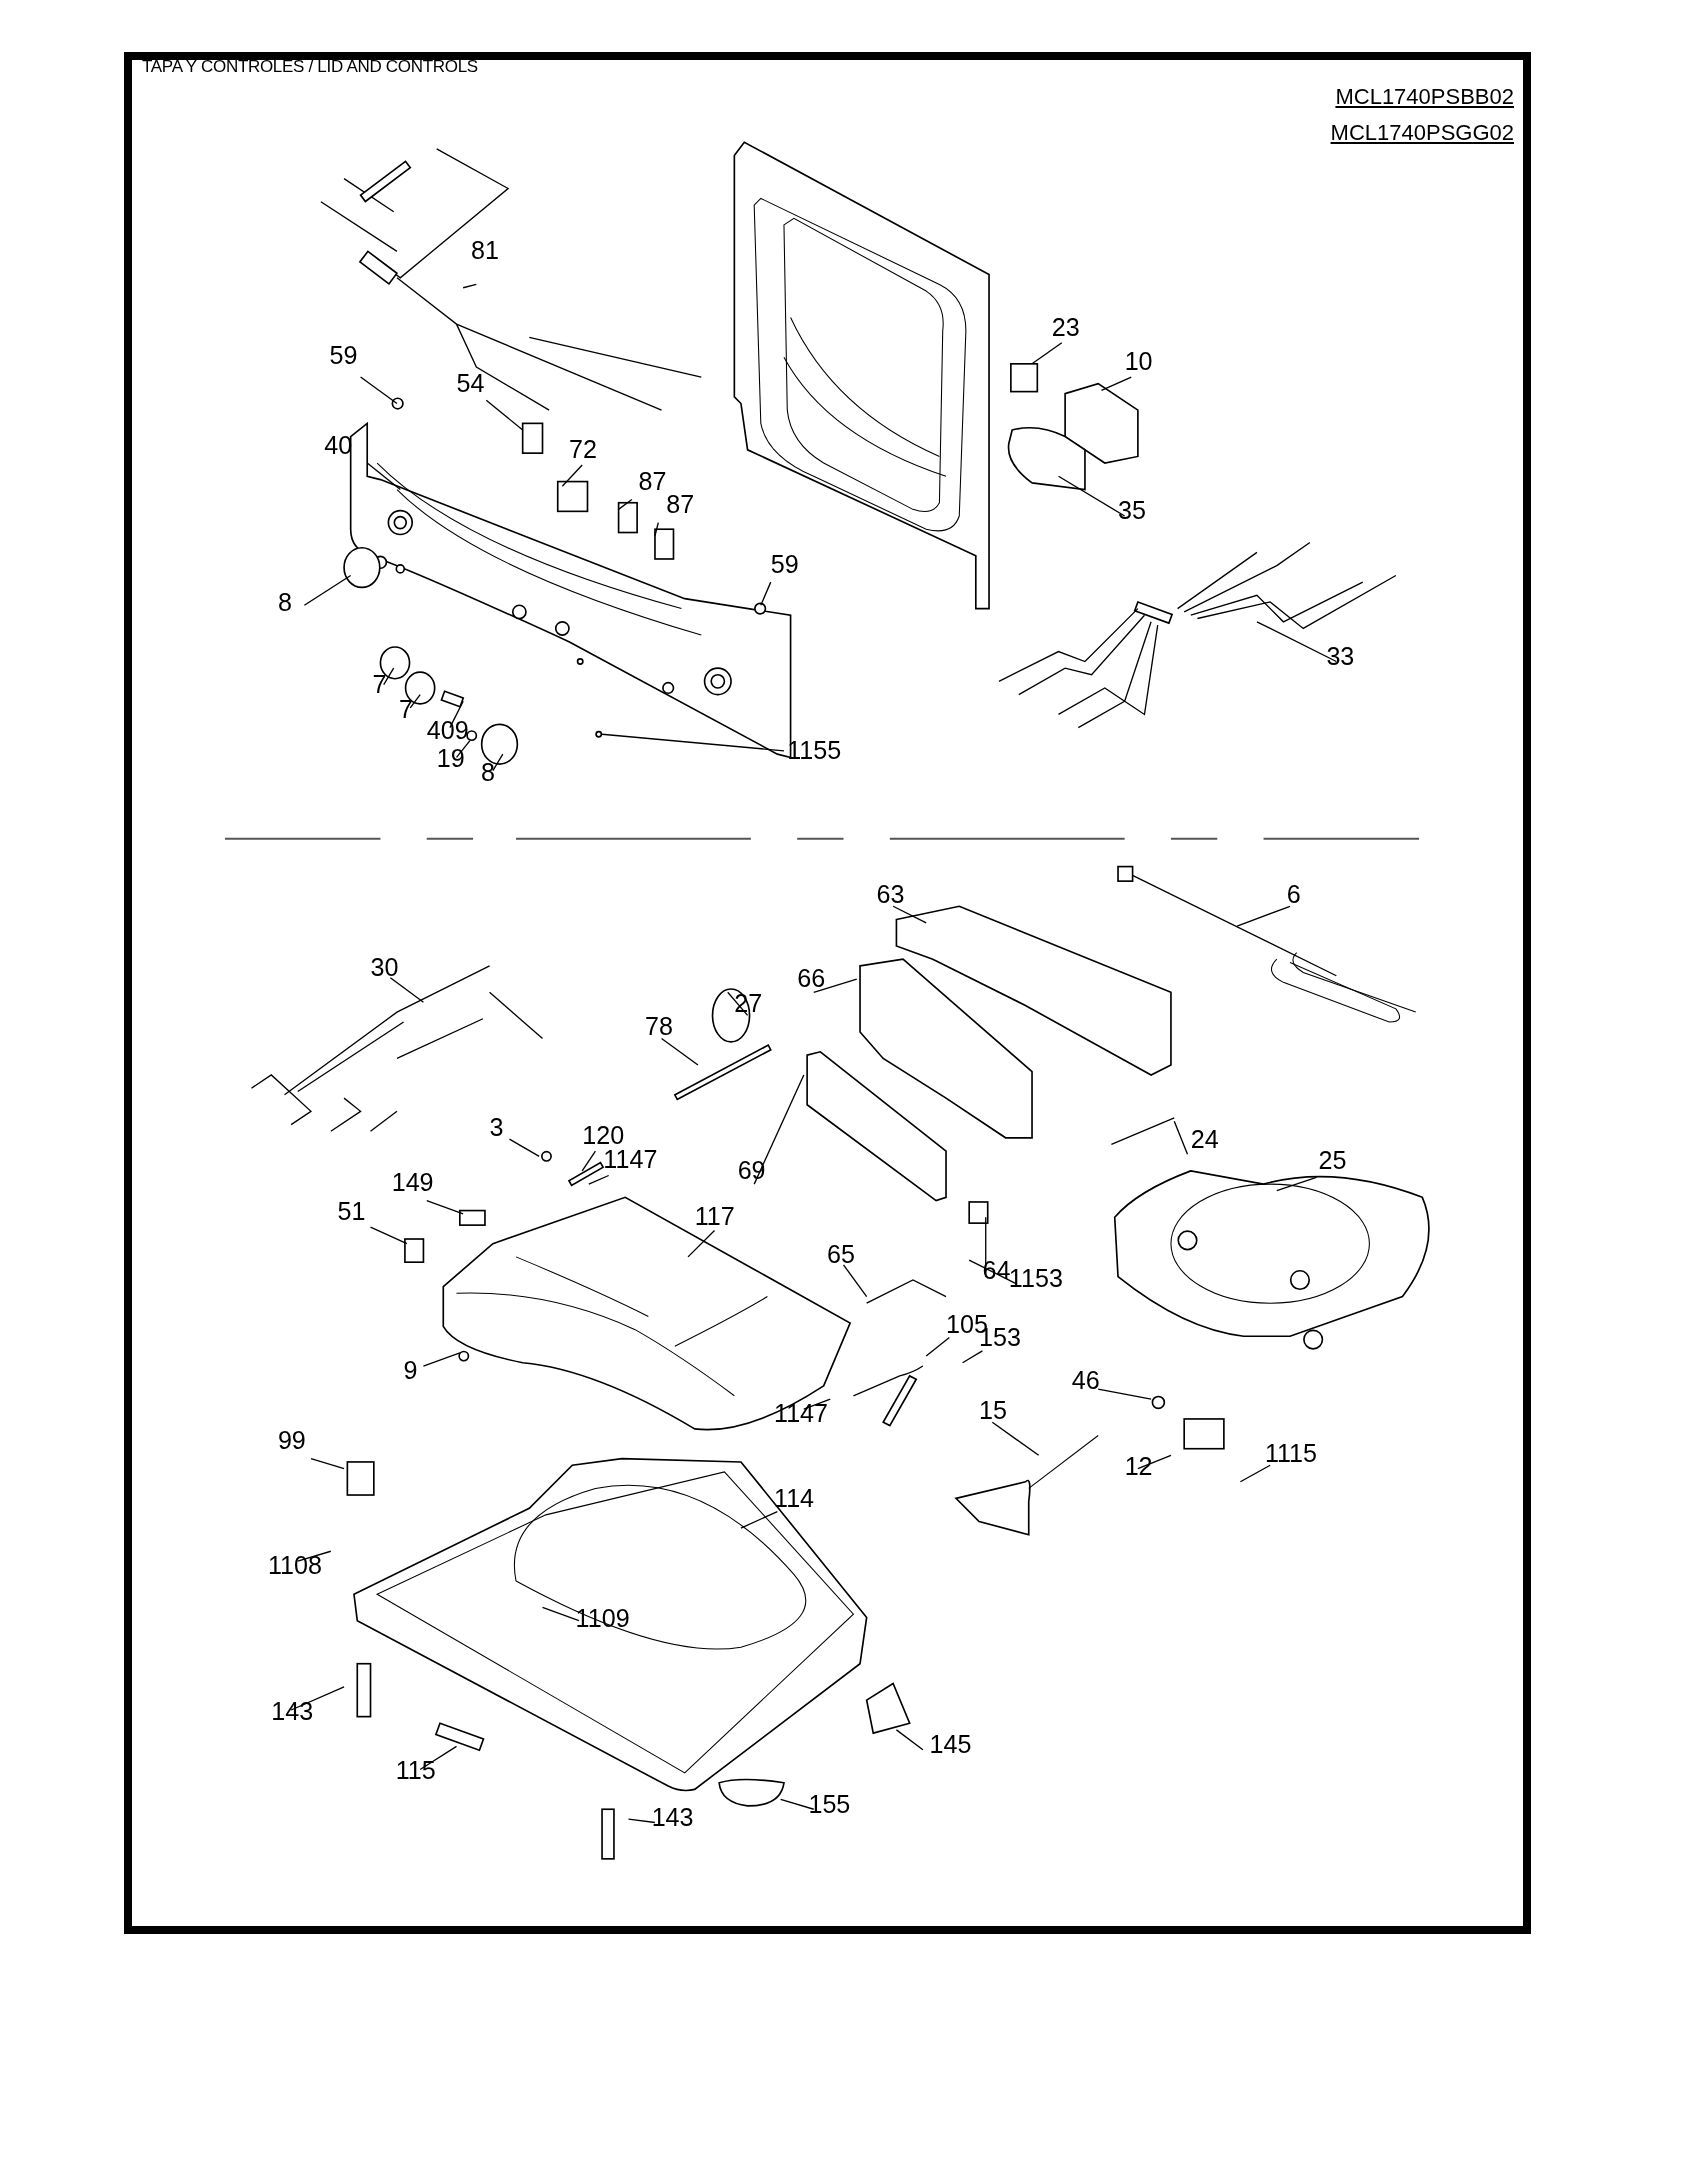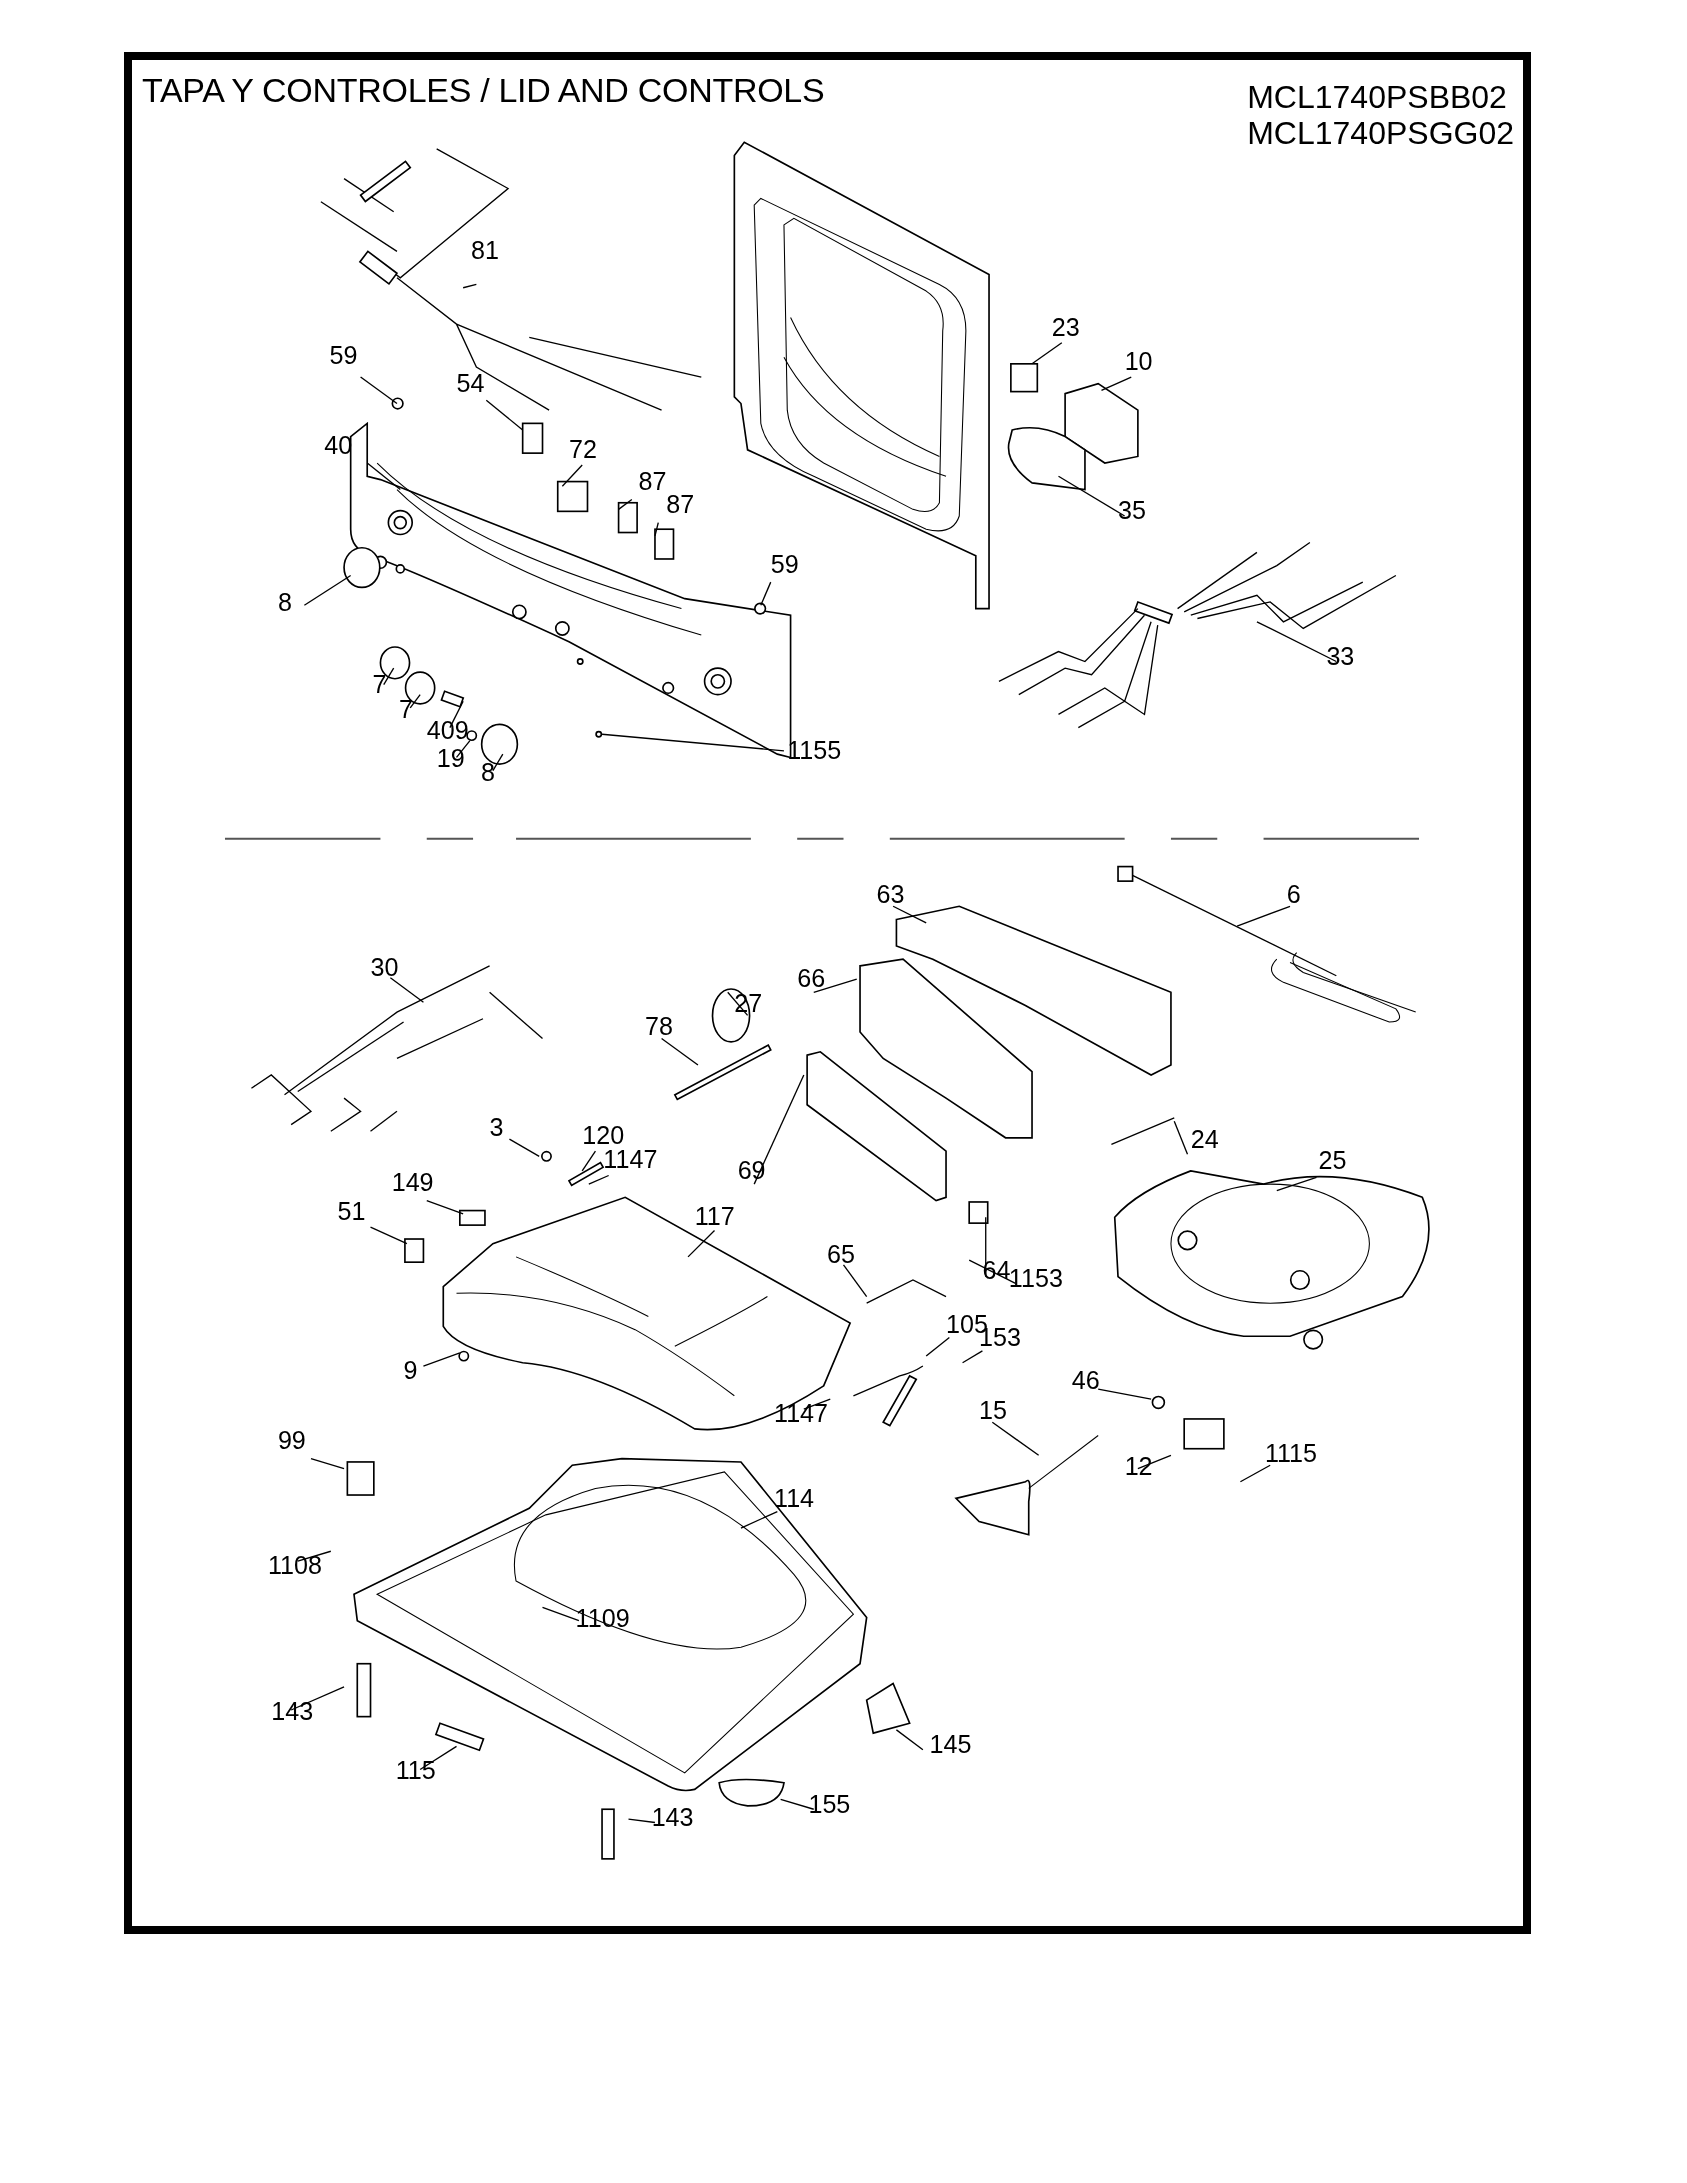--- a/index.html
+++ b/index.html
@@ -1,19 +1,19 @@
 <!DOCTYPE html>
 <html style="font-size:10.6px"><head>
 <meta charset="utf-8">
 <style>
   html, body { margin:0; padding:0; background:#ffffff; }
   body { width:1687px; height:2183px; position:relative; overflow:hidden; font-family:"Liberation Sans", sans-serif; }
   #frame { position:absolute; left:124px; top:52px; width:1407px; height:1882px; border:8px solid #000; box-sizing:border-box; }
-  #title { position:absolute; left:142px; top:71px; font-size:34px; color:#000; letter-spacing:-0.3px; }
-  #models { position:absolute; right:173px; top:79px; font-size:32px; line-height:36px; color:#000; }
+  #title { position:absolute; left:142px; top:57px; font-size:17px; color:#000; letter-spacing:-0.3px; }
+  #models { position:absolute; right:173px; top:79px; text-align:right; font-size:22px; line-height:36px; color:#000;text-decoration:underline; }
   #models div { white-space:nowrap; }
   svg#art { position:absolute; left:0; top:0; width:1687px; height:2183px; }
   .lbl { font-family:"Liberation Sans", sans-serif; font-size:38px; fill:#000; }
   .ln { stroke:#000; stroke-width:2; fill:none; }
   .part { stroke:#000; stroke-width:2.5; fill:#fff; }
   .thin { stroke:#000; stroke-width:1.6; fill:none; }
   .sep { stroke:#555; stroke-width:3; }
 </style>
 </head>
 <body>

